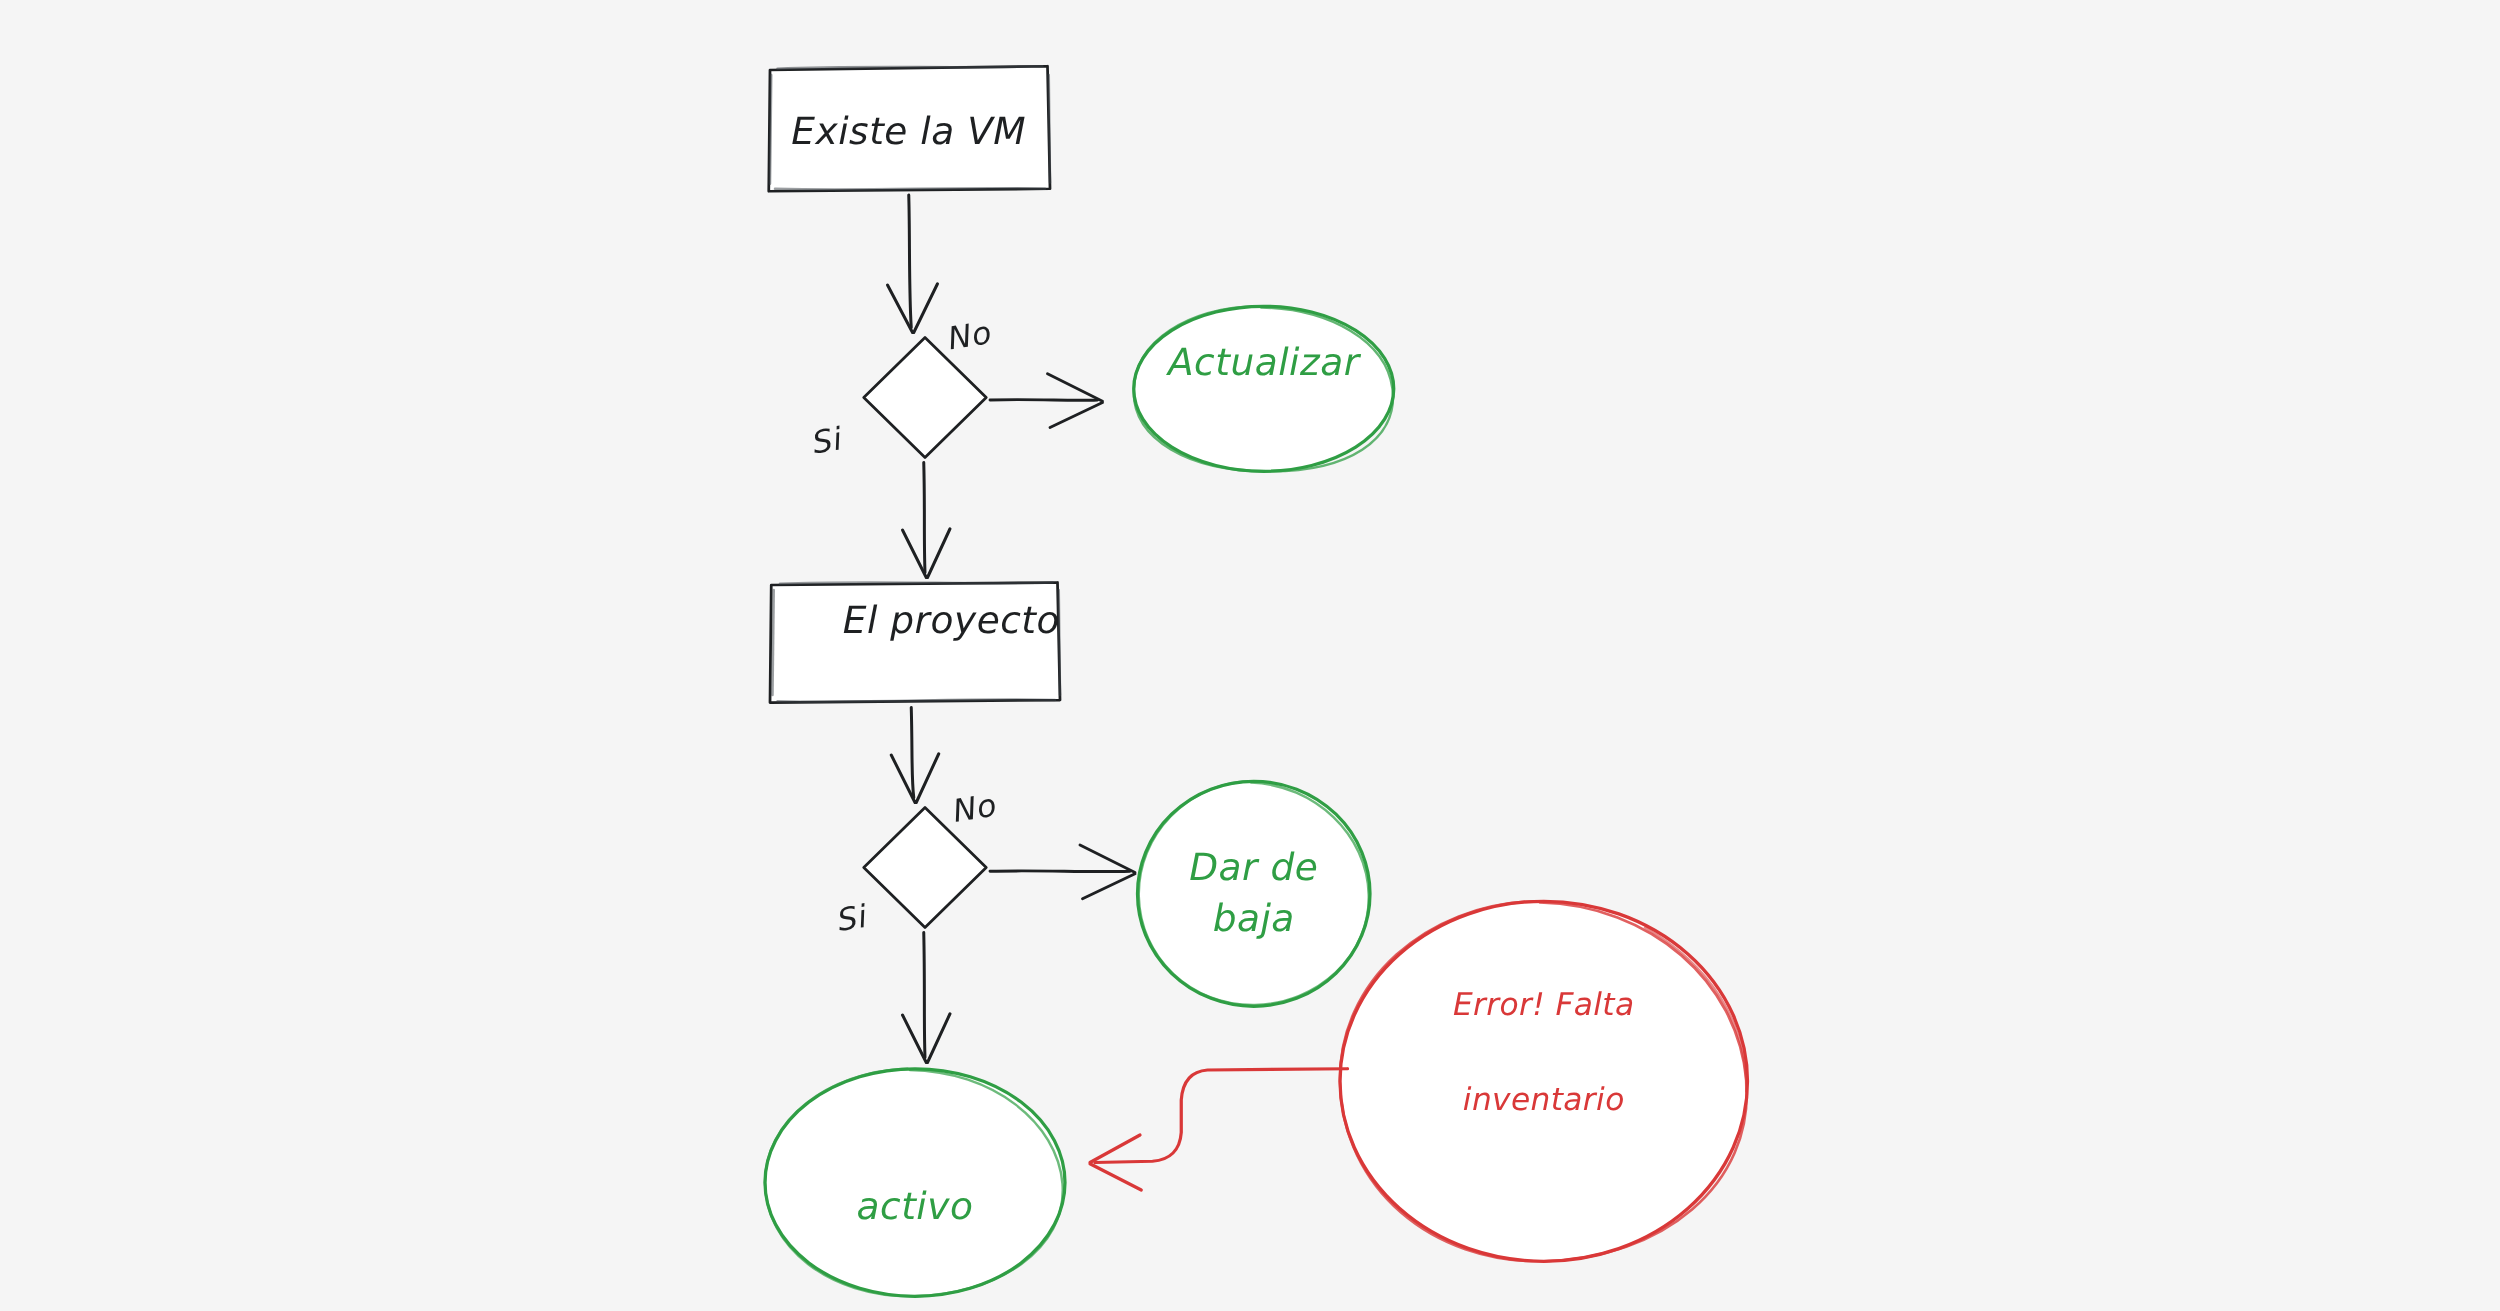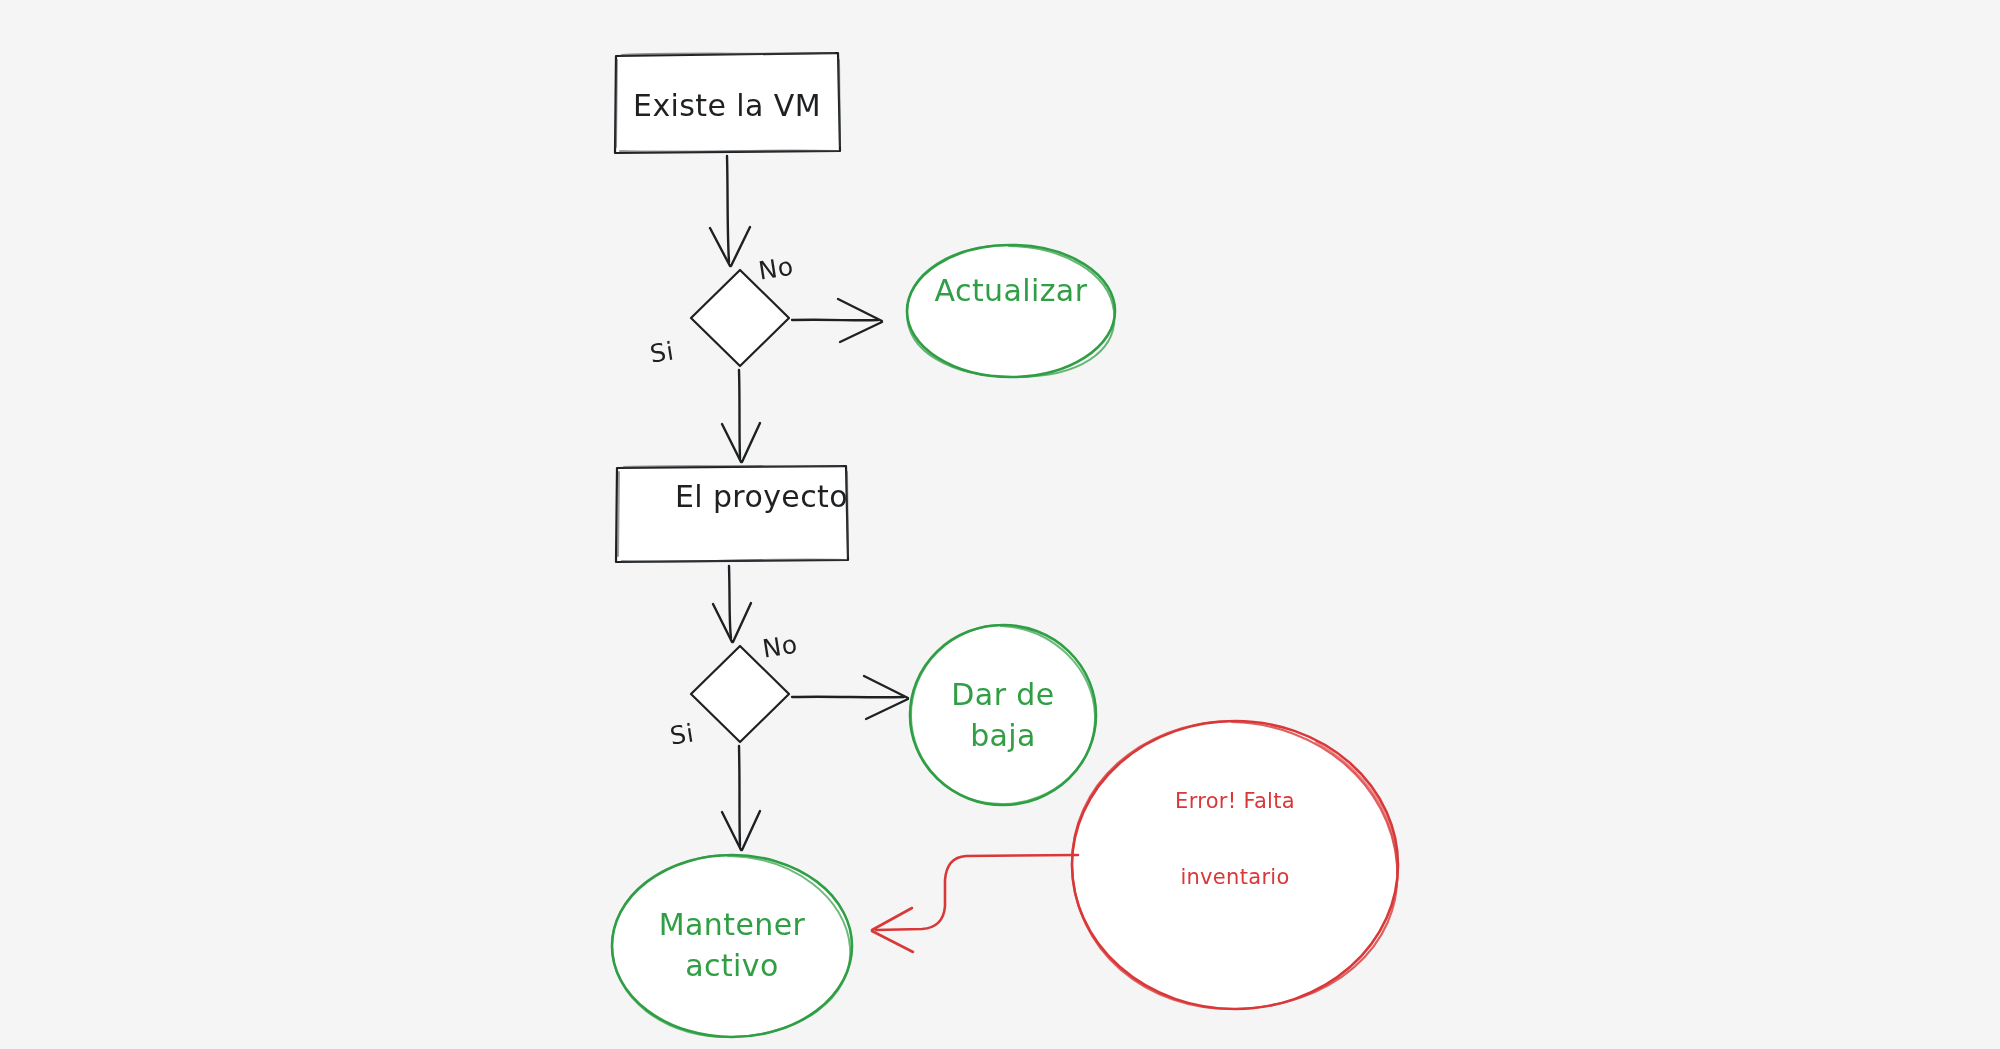--- a/index.html
+++ b/index.html
@@ -12,20 +12,21 @@
     width: 2000px;
     height: 1049px;
     overflow: hidden;
     font-family: "DejaVu Sans", sans-serif;
   }
   #canvas {
     position: relative;
     width: 1812px;
     height: 1049px;
     background: #f5f5f5;
+    font-style: italic;
   }
   #sketch {
     position: absolute;
     left: 0;
     top: 0;
     width: 2000px;
     height: 1049px;
   }
   .lbl {
     position: absolute;
@@ -43,21 +44,21 @@
   .dark { color: #1e2022; }
   .green { color: #2f9e44; }
   .red   { color: #d93838; }
   .edge-label {
     font-size: 25px;
     letter-spacing: 0.5px;
     color: #1e2022;
     transform: rotate(-9deg);
   }
   .annot-text {
-    font-size: 21px;
+    font-size: 25px;
     line-height: 1.55;
     letter-spacing: 0.3px;
   }
 </style>
 </head>
 <body>
 
 <div id="canvas">
 
   <svg id="sketch" viewBox="0 0 2000 1049" xmlns="http://www.w3.org/2000/svg">
@@ -155,19 +156,18 @@
 
   <div class="lbl node-text dark" style="left:614px; top:477px; width:234px;text-align:right;">El proyecto</div>
 
   <div class="lbl edge-label" style="left:752px; top:630px; width:56px;">No</div>
 
   <div class="lbl edge-label" style="left:658px; top:718px; width:48px;">Si</div>
 
   <div class="lbl node-text green" style="left:910px; top:675px; width:186px;">Dar de</div>
   <div class="lbl node-text green" style="left:910px; top:716px; width:186px;">baja</div>
 
-  <div class="lbl node-text green" style="left:612px; top:905px; width:240px;">Mantener</div>
   <div class="lbl node-text green" style="left:612px; top:946px; width:240px;">activo</div>
 
   <div class="lbl annot-text red" style="left:1090px; top:785px; width:290px;">Error! Falta</div>
   <div class="lbl annot-text red" style="left:1090px; top:861px; width:290px;">inventario</div>
 
 </div>
 
 </body></html>

